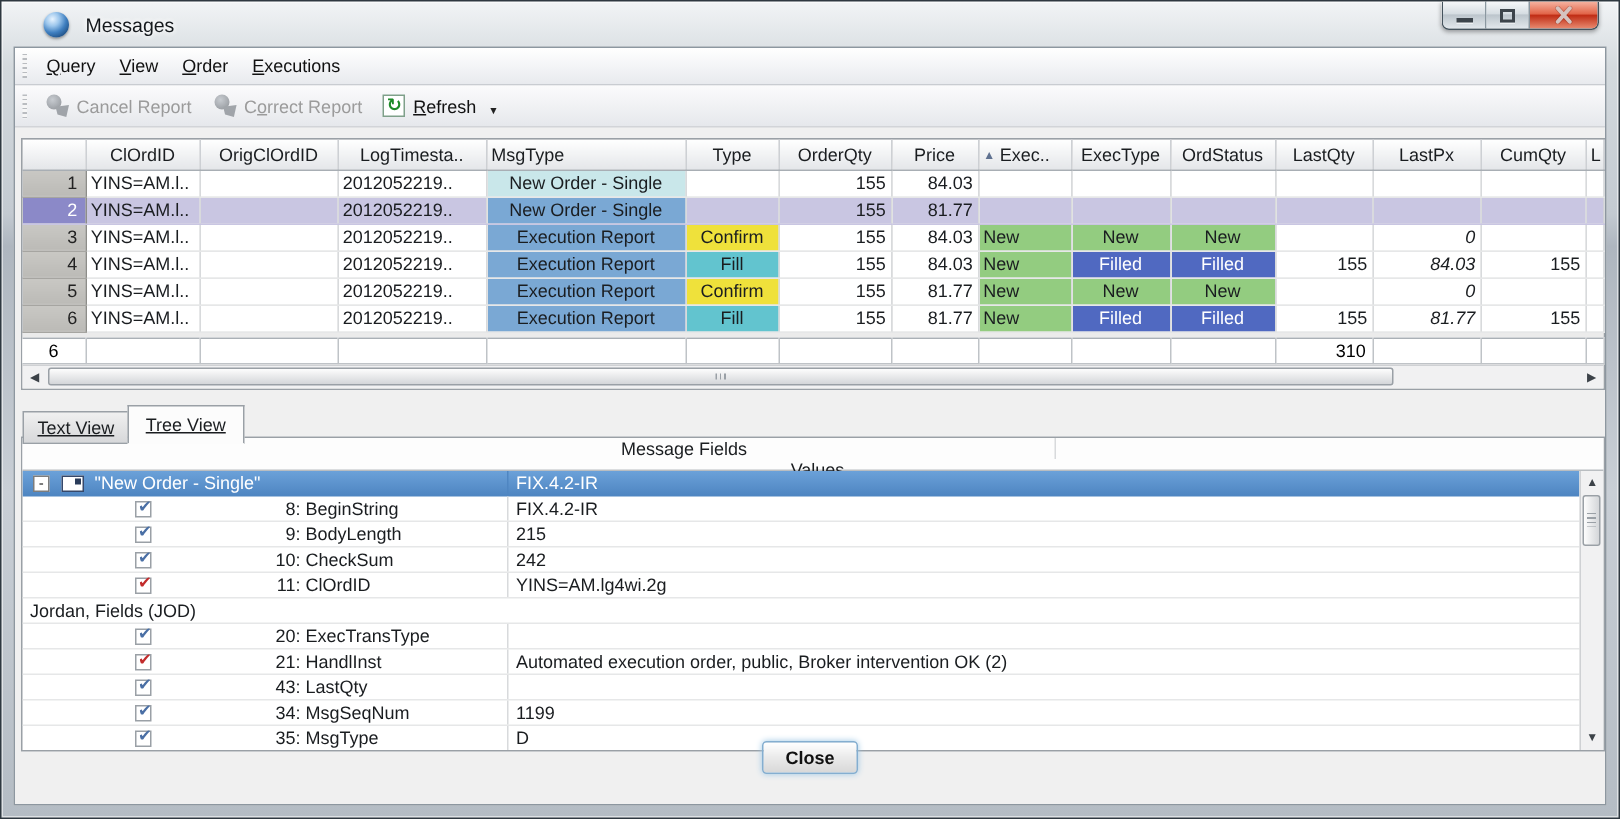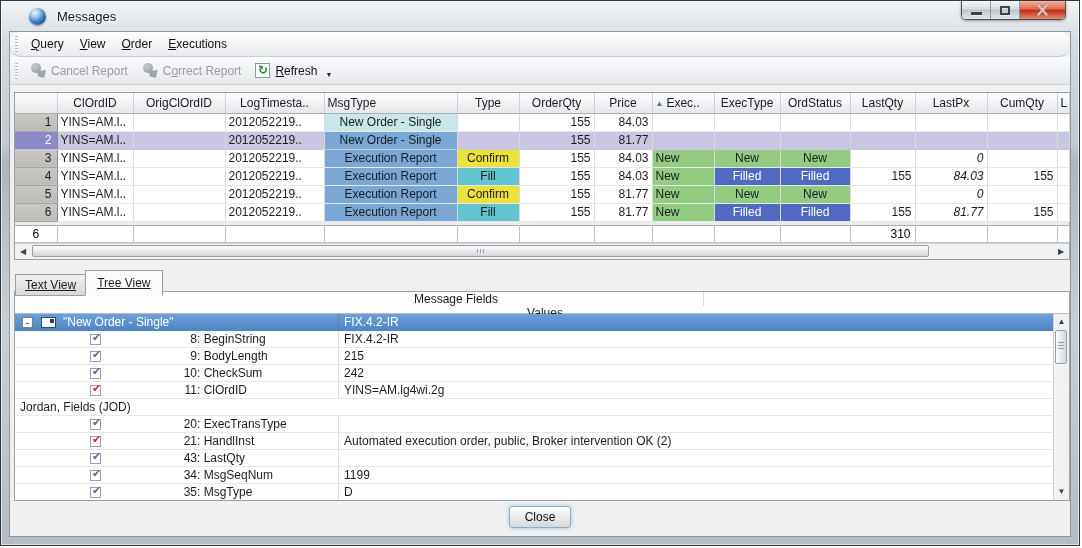--- a/index.html
+++ b/index.html
@@ -23,21 +23,21 @@
     background:linear-gradient(#f6f8fa 0%,#d6dde2 45%,#bcc5cc 50%,#e2e8ec 100%);
     border-right:1px solid #8a97a0;cursor:default;}
   .win-btn.close{width:45px;background:linear-gradient(#f5b4a2 0%,#e2664a 45%,#c02e16 52%,#e98a70 100%);border-right:none;}
   .glyph-min{width:11px;height:3px;background:#3c444b;margin-top:7px;box-shadow:0 1px 0 rgba(255,255,255,.6);}
   .glyph-max{width:10px;height:9px;border:2px solid #3c444b;box-shadow:0 1px 0 rgba(255,255,255,.5);}
 
   
   .content{position:absolute;left:8px;right:8px;top:30px;bottom:8px;background:#f0f0f0;border:1px solid #8d97a0;overflow:hidden;}
 
   .menubar{height:25px;background:linear-gradient(#ffffff,#e8eaee);border-bottom:1px solid #c9ccd1;
-    display:flex;align-items:center;padding-left:3px;border-radius:11px;}
+    display:flex;align-items:center;padding-left:3px;}
   .grip{width:3px;height:16px;margin:0 5px 0 2px;
     background:repeating-linear-gradient(180deg,#b9bcc0 0 1px,#f6f6f6 1px 3px);}
   .menu-item{padding:3px 8px;font-size:12px;color:#111;cursor:default;}
 
   .toolbar{height:28px;background:linear-gradient(#fbfbfc,#e6e8ec);border-bottom:1px solid #d2d4d8;
     display:flex;align-items:center;padding-left:3px;}
   .tb-btn{display:flex;align-items:center;gap:5px;padding:2px 7px;font-size:12px;color:#111;}
   .tb-btn.disabled{color:#9b9b9b;}
   .report-icon{width:16px;height:15px;position:relative;opacity:.75;}
   .report-icon::before{content:"";position:absolute;left:1px;top:0;width:10px;height:10px;border-radius:50%;
@@ -123,21 +123,21 @@
   .tree-vscroll{width:16px;background:#f1f1f2;border-left:1px solid #cfd1d4;position:relative;}
   .vs-arrow{position:absolute;left:0;width:100%;text-align:center;font-size:8px;color:#3c4248;height:14px;line-height:14px;}
   .vs-arrow.up{top:1px;}
   .vs-arrow.down{bottom:1px;}
   .vs-thumb{position:absolute;left:1px;right:2px;top:16px;height:34px;border:1px solid #9aa0a6;border-radius:2px;
     background:linear-gradient(90deg,#fdfdfd,#d4d6d9);}
   .vs-thumb::after{content:"";position:absolute;top:50%;left:2px;right:2px;height:9px;margin-top:-5px;
     background:repeating-linear-gradient(180deg,#9aa0a6 0 1px,transparent 1px 3px);}
 
   
-  .footer{position:absolute;left:0;right:0;bottom:0;height:38px;display:flex;align-items:center;justify-content:center;}
+  .footer{position:absolute;left:0;right:0;bottom:12px;height:38px;display:flex;align-items:center;justify-content:center;font-weight:bold;}
   .close-btn{font-size:12px;color:#111;padding:3px 15px;border:1px solid #84aed0;border-radius:3px;
     background:linear-gradient(#ffffff,#e8e8e8 55%,#d8d8d8);box-shadow:0 0 4px #9cc6e4;cursor:default;}
 </style>
 </head>
 <body>
 
 <div class="window">
   <div class="titlebar">
     <div class="title-icon"></div>
     <div class="title-text">Messages</div>

